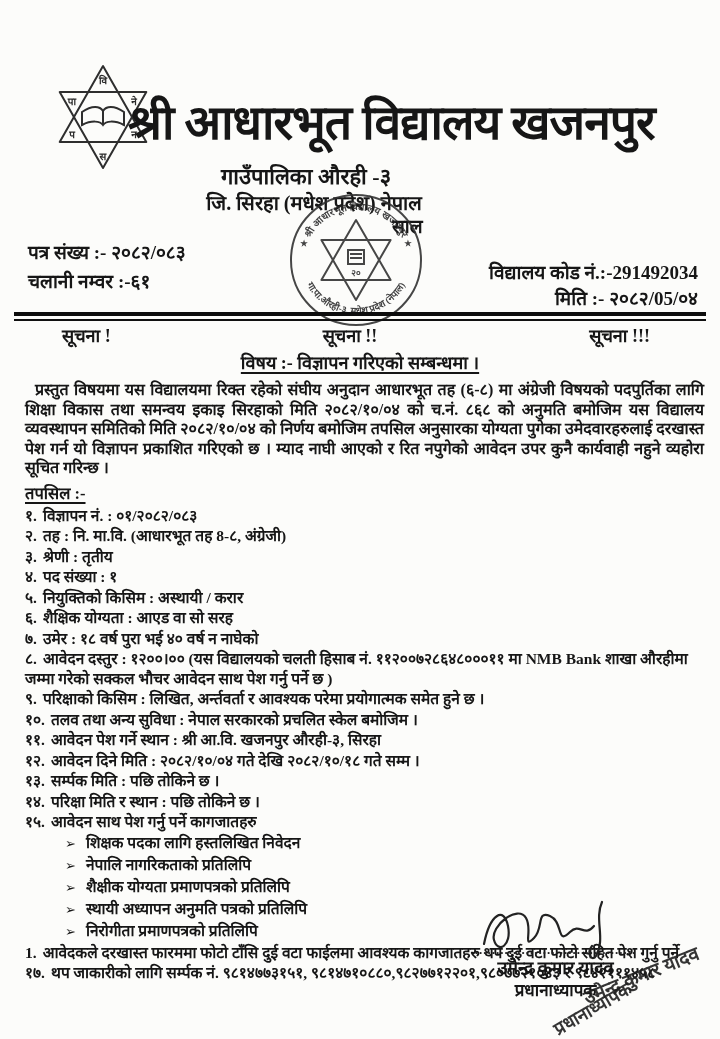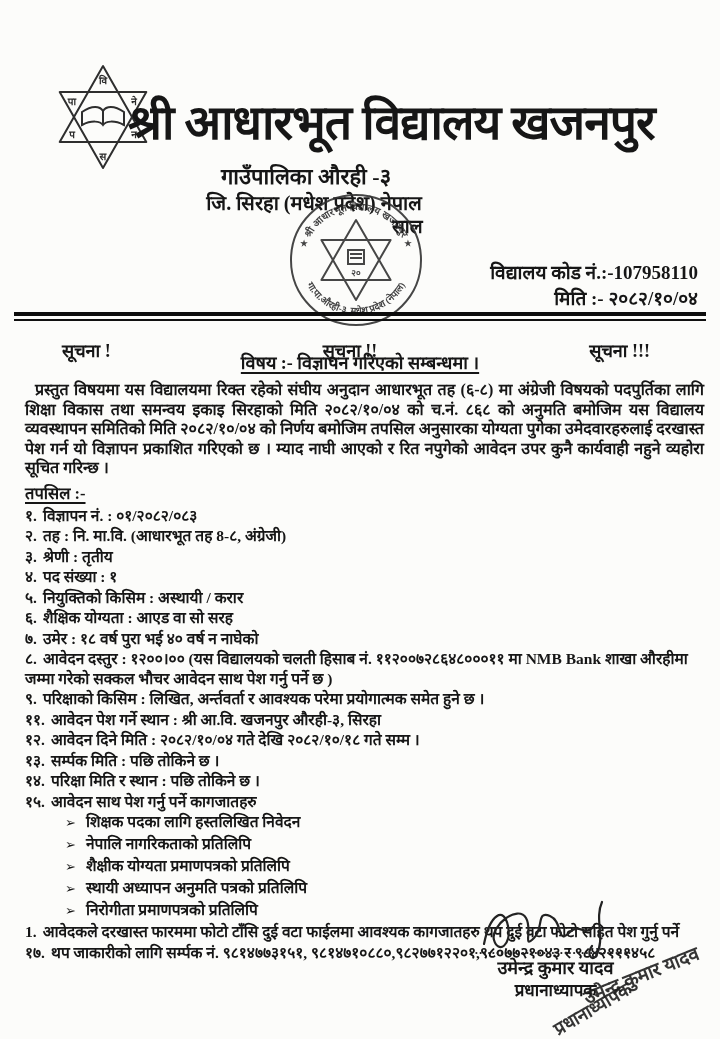--- a/index.html
+++ b/index.html
@@ -13,21 +13,21 @@
   .logo{left:46px;top:60px;width:114px;height:114px;}
   .school-title{left:128px;top:88px;font-size:48px;font-weight:700;white-space:nowrap;letter-spacing:-1px;}
   .hline{left:0;width:612px;text-align:center;font-weight:700;}
   .line2{top:160px;font-size:22px;}
   .line3{top:189px;font-size:20px;margin-left:8px;}
   .sal{left:392px;top:213px;font-size:19px;font-weight:700;}
   .seal{left:288px;top:192px;width:136px;height:136px;opacity:.88;}
   .meta-left{left:28px;top:238px;font-size:19px;font-weight:700;line-height:29px;}
   .meta-right{right:22px;top:260px;font-size:19px;font-weight:700;line-height:26px;text-align:right;}
   .rule{left:14px;top:312px;width:692px;height:3px;border-top:4px solid #0d0d0d;border-bottom:2px solid #101010;}
-  .notices{left:62px;top:323px;width:588px;display:flex;justify-content:space-between;font-size:18px;font-weight:700;margin-top:15px;}
+  .notices{left:62px;top:323px;width:588px;display:flex;justify-content:space-between;font-size:18px;font-weight:700;}
   .subject-row{left:0;top:350px;width:720px;text-align:center;font-size:18px;font-weight:700;}
   .u{text-decoration:underline;text-decoration-thickness:2px;text-underline-offset:3px;}
   
   .body-flow{left:25px;top:380px;width:679px;font-weight:700;}
   .para{font-size:16px;line-height:19.5px;text-align:justify;text-indent:10px;margin:0;}
   .tapasil{font-size:16.5px;margin:3px 0 2px 0;display:inline-block;}
   .ditem{font-size:15.5px;line-height:19.5px;margin:0 0 1px 0;}
   .dnum{margin-right:6px;}
   .bitem{font-size:15.5px;line-height:20px;margin:1px 0 1px 40px;}
   .arrow{margin-right:10px;font-family:"DejaVu Sans",sans-serif;font-size:13px;}
@@ -75,24 +75,28 @@
     <polygon class="ink" points="68,28 33.4,88 102.6,88" stroke-width="1.8" stroke-linejoin="round"></polygon>
     <polygon class="ink" points="68,108 33.4,48 102.6,48" stroke-width="1.8" stroke-linejoin="round"></polygon>
     <rect class="ink" x="60" y="58" width="16" height="14" stroke-width="1.4"></rect>
     <line class="ink" x1="62" y1="62" x2="74" y2="62" stroke-width="1"></line>
     <line class="ink" x1="62" y1="66" x2="74" y2="66" stroke-width="1"></line>
     <text x="68" y="84" font-size="9" text-anchor="middle">२०</text>
     <text font-size="10"><textPath href="#arcTop" startOffset="50%" text-anchor="middle">★ श्री आधारभूत विद्यालय खजनपुर ★</textPath></text>
     <text font-size="9.5"><textPath href="#arcBot" startOffset="50%" text-anchor="middle">गा.पा.औरही-३, मधेश प्रदेश (नेपाल)</textPath></text>
   </svg>
 
+  <div class="abs meta-left">
+    <div><span>पत्र संख्य :-</span> <span>२०८२/०८३</span></div>
+    <div><span>चलानी नम्वर :-</span><span>६१</span></div>
+  </div>
 
   <div class="abs meta-right">
-    <div><span>विद्यालय कोड नं.:-</span><span>107958110</span></div>
-    <div><span>मिति  :-</span> <span>२०८२/१०/०४</span></div>
+    <div><span>विद्यालय कोड नं.:-</span><span>291492034</span></div>
+    <div><span>मिति  :-</span> <span>२०८२/05/०४</span></div>
   </div>
 
   <div class="abs rule"></div>
 
   <div class="abs notices">
     <span>सूचना !</span>
     <span>सूचना !!</span>
     <span>सूचना !!!</span>
   </div>
 
@@ -106,20 +110,21 @@
     <div>
         <div class="ditem"><span class="dnum">१.</span><span>विज्ञापन नं. : ०१/२०८२/०८३</span></div>
         <div class="ditem"><span class="dnum">२.</span><span>तह : नि. मा.वि. (आधारभूत तह 8-८, अंग्रेजी)</span></div>
         <div class="ditem"><span class="dnum">३.</span><span>श्रेणी : तृतीय</span></div>
         <div class="ditem"><span class="dnum">४.</span><span>पद संख्या : १</span></div>
         <div class="ditem"><span class="dnum">५.</span><span>नियुक्तिको किसिम : अस्थायी / करार</span></div>
         <div class="ditem"><span class="dnum">६.</span><span>शैक्षिक योग्यता : आएड वा सो सरह</span></div>
         <div class="ditem"><span class="dnum">७.</span><span>उमेर : १८ वर्ष पुरा भई ४० वर्ष न नाघेको</span></div>
         <div class="ditem"><span class="dnum">८.</span><span>आवेदन दस्तुर : १२००।०० (यस विद्यालयको चलती हिसाब नं. ११२००७२८६४८०००११ मा NMB Bank  शाखा औरहीमा जम्मा गरेको सक्कल भौचर आवेदन साथ पेश गर्नु पर्ने छ )</span></div>
         <div class="ditem"><span class="dnum">९.</span><span>परिक्षाको किसिम : लिखित, अर्न्तवर्ता  र आवश्यक परेमा प्रयोगात्मक समेत हुने छ ।</span></div>
+        <div class="ditem"><span class="dnum">१०.</span><span>तलव तथा अन्य सुविधा : नेपाल सरकारको प्रचलित स्केल बमोजिम ।</span></div>
         <div class="ditem"><span class="dnum">११.</span><span>आवेदन पेश गर्ने स्थान : श्री आ.वि. खजनपुर औरही-३, सिरहा</span></div>
         <div class="ditem"><span class="dnum">१२.</span><span>आवेदन दिने मिति : २०८२/१०/०४ गते देखि २०८२/१०/१८ गते सम्म ।</span></div>
         <div class="ditem"><span class="dnum">१३.</span><span>सर्म्पक मिति : पछि तोकिने छ ।</span></div>
         <div class="ditem"><span class="dnum">१४.</span><span>परिक्षा मिति र स्थान : पछि तोकिने छ ।</span></div>
         <div class="ditem"><span class="dnum">१५.</span><span>आवेदन साथ पेश गर्नु पर्ने कागजातहरु</span></div>
         <div class="bitem"><span class="arrow">➢</span><span>शिक्षक पदका लागि हस्तलिखित निवेदन</span></div>
         <div class="bitem"><span class="arrow">➢</span><span>नेपालि नागरिकताको प्रतिलिपि</span></div>
         <div class="bitem"><span class="arrow">➢</span><span>शैक्षीक योग्यता प्रमाणपत्रको प्रतिलिपि</span></div>
         <div class="bitem"><span class="arrow">➢</span><span>स्थायी अध्यापन अनुमति पत्रको प्रतिलिपि</span></div>
         <div class="bitem"><span class="arrow">➢</span><span>निरोगीता प्रमाणपत्रको प्रतिलिपि</span></div>

